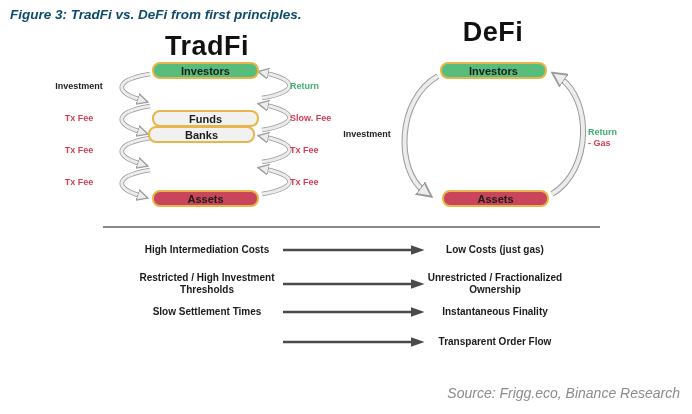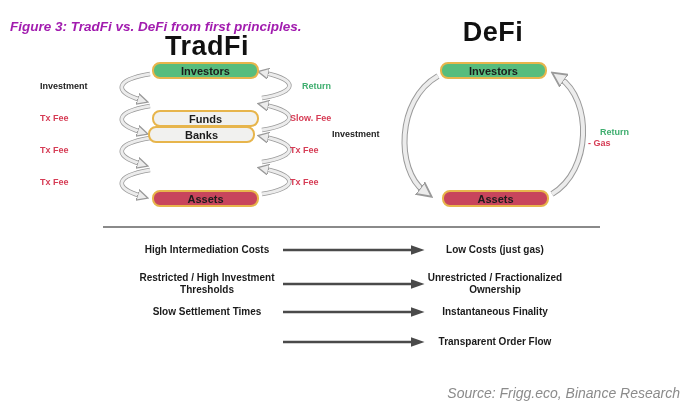--- a/index.html
+++ b/index.html
@@ -1,45 +1,45 @@
 <!DOCTYPE html>
 <html><head>
 <meta charset="utf-8">
 <style>
   html,body{margin:0;padding:0;background:#fff;}
   .canvas{
     position:relative;width:692px;height:414px;background:#ffffff;
     font-family:"Liberation Sans",sans-serif;overflow:hidden;
   }
   .fig-title{
-    position:absolute;left:10px;top:19px;width:400px;
-    font-size:13.5px;font-weight:bold;font-style:italic;color:#a21caf;
+    position:absolute;left:10px;top:7px;width:400px;
+    font-size:13.5px;font-weight:bold;font-style:italic;color:#0c4a6e;
   }
   .col-heading{
     position:absolute;font-size:27px;font-weight:bold;color:#111;
     text-align:center;letter-spacing:0.5px;
   }
   .vs{
     position:absolute;left:332px;top:38px;width:48px;text-align:center;
     font-size:22px;font-weight:bold;color:#111;
   }
   .fbox{
     position:absolute;width:107px;height:17px;box-sizing:border-box;
     border:2px solid #e7b54c;border-radius:8px;background:#f1f1ef;
     display:flex;align-items:center;justify-content:center;
     font-size:11px;font-weight:bold;color:#1c1c1c;z-index:2;
   }
   .fbox.green{background:#57bd7d;}
   .fbox.red{background:#c8455c;}
   .sideLabel{
     position:absolute;font-size:9px;font-weight:bold;line-height:10px;z-index:2;
   }
-  .right-align{text-align:left;}
+  .right-align{text-align:center;}
   .txt-red{color:#d63c55;}
-  .txt-green{color:#3fae6f;padding-left:12px;}
+  .txt-green{color:#3fae6f;}
   .txt-black{color:#222;}
   .arrows-svg{position:absolute;left:0;top:0;z-index:1;}
   .divider{
     position:absolute;left:103px;top:226px;width:497px;height:2px;
     background:#8a8a8a;z-index:2;
   }
   .cmp{
     position:absolute;width:180px;height:30px;display:flex;align-items:center;
     justify-content:center;text-align:center;font-size:10px;font-weight:bold;
     line-height:12px;color:#1a1a1a;z-index:2;

